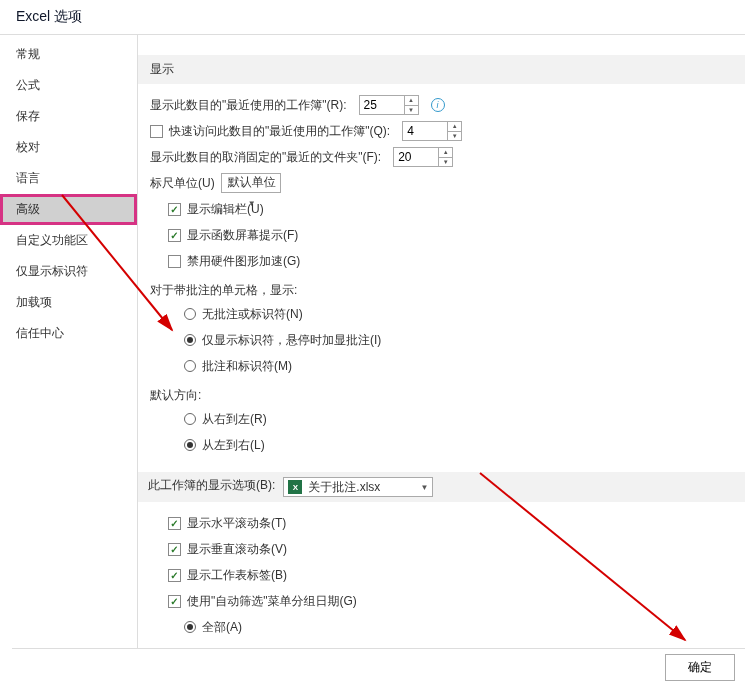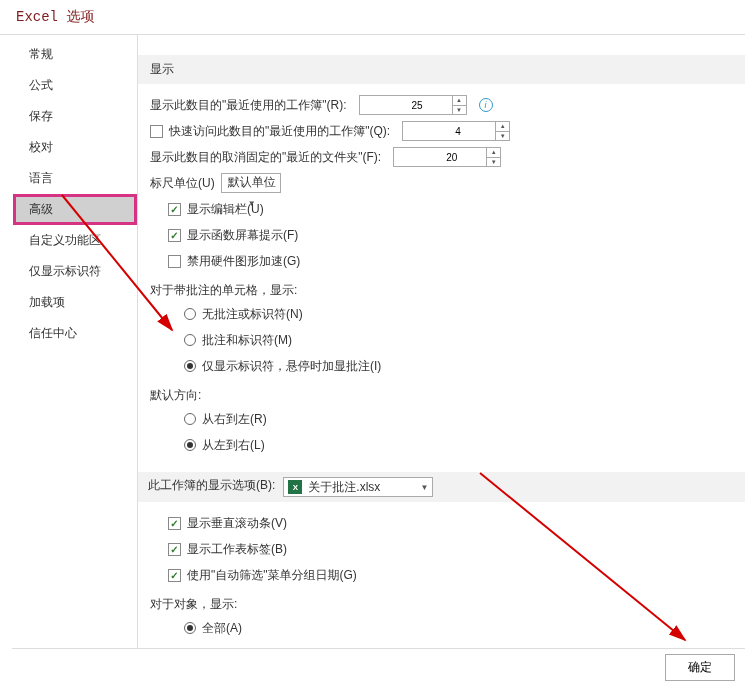--- a/index.html
+++ b/index.html
@@ -9,41 +9,39 @@
       background: #fff;
       color: #333;
       width: 745px;
       height: 686px;
       overflow: hidden;
       position: relative;
     }
     .titlebar {
       padding: 8px 16px;
       font-size: 14px;
-      color: #7f1d1d;
-      background: #fff;
-      font-family: Liberation Mono, monospace;
+      color: #0f172a;
+      background: #fff;
     }
     .mainwrap {
       display: flex;
       height: calc(100% - 68px);
       border-top: 1px solid #ddd;
     }
     .sidebar {
       width: 138px;
       background: #fff;
       border-right: 1px solid #ddd;
       padding-top: 4px;
     }
     .sidebar-item {
       padding: 7px 16px;
       cursor: pointer;
       color: #333;
       position: relative;
-      margin-left: 13px;
     }
     .sidebar-item.selected {
       background: #d0d0d0;
       box-shadow: inset 0 0 0 3px #d63384;
     }
     .content {
       flex: 1;
       padding: 0 0 0 0;
       overflow-y: auto;
       background: #fff;
@@ -73,23 +71,22 @@
       display: inline-flex;
       align-items: stretch;
       border: 1px solid #aaa;
       height: 20px;
       margin-left: 6px;
     }
     .spinbox input {
       width: 44px;
       border: none;
       padding: 0 4px;
-      font-size: 10px;
+      font-size: 12px;
       outline: none;
-      margin-left: 48px;
     }
     .spinbox .arrows {
       width: 14px;
       display: flex;
       flex-direction: column;
       border-left: 1px solid #aaa;
     }
     .spinbox .arrow {
       flex: 1;
       display: flex;
@@ -299,26 +296,26 @@
         <span class="checkbox-box"></span>
         <span class="label-text">禁用硬件图形加速(G)</span>
       </div>
 
       <div class="subheading">对于带批注的单元格，显示:</div>
       <div class="row row-indent-3">
         <span class="radio-circle"></span>
         <span class="label-text">无批注或标识符(N)</span>
       </div>
       <div class="row row-indent-3">
+        <span class="radio-circle selected"></span>
+        <span class="label-text">仅显示标识符，悬停时加显批注(I)</span>
+      </div>
+      <div class="row row-indent-3">
         <span class="radio-circle"></span>
         <span class="label-text">批注和标识符(M)</span>
-      </div>
-      <div class="row row-indent-3">
-        <span class="radio-circle selected"></span>
-        <span class="label-text">仅显示标识符，悬停时加显批注(I)</span>
       </div>
 
       <div class="subheading">默认方向:</div>
       <div class="row row-indent-3">
         <span class="radio-circle"></span>
         <span class="label-text">从右到左(R)</span>
       </div>
       <div class="row row-indent-3">
         <span class="radio-circle selected"></span>
         <span class="label-text">从左到右(L)</span>
@@ -330,32 +327,35 @@
       <div class="wb-select">
         <span class="excel-icon">X</span>
         <span>关于批注.xlsx</span>
         <span class="dd-arrow">▼</span>
       </div>
     </div>
 
     <div class="section-body">
       <div class="row row-indent-2">
         <span class="checkbox-box checked"></span>
+        <span class="label-text">显示水平滚动条(T)</span>
+      </div>
+      <div class="row row-indent-2">
+        <span class="checkbox-box checked"></span>
         <span class="label-text">显示垂直滚动条(V)</span>
       </div>
       <div class="row row-indent-2">
         <span class="checkbox-box checked"></span>
         <span class="label-text">显示工作表标签(B)</span>
       </div>
       <div class="row row-indent-2">
         <span class="checkbox-box checked"></span>
         <span class="label-text">使用"自动筛选"菜单分组日期(G)</span>
       </div>
 
-      <div class="subheading">对于对象，显示:</div>
       <div class="row row-indent-3">
         <span class="radio-circle selected"></span>
         <span class="label-text">全部(A)</span>
       </div>
 
     </div>
 
   </div>
 </div>
 

